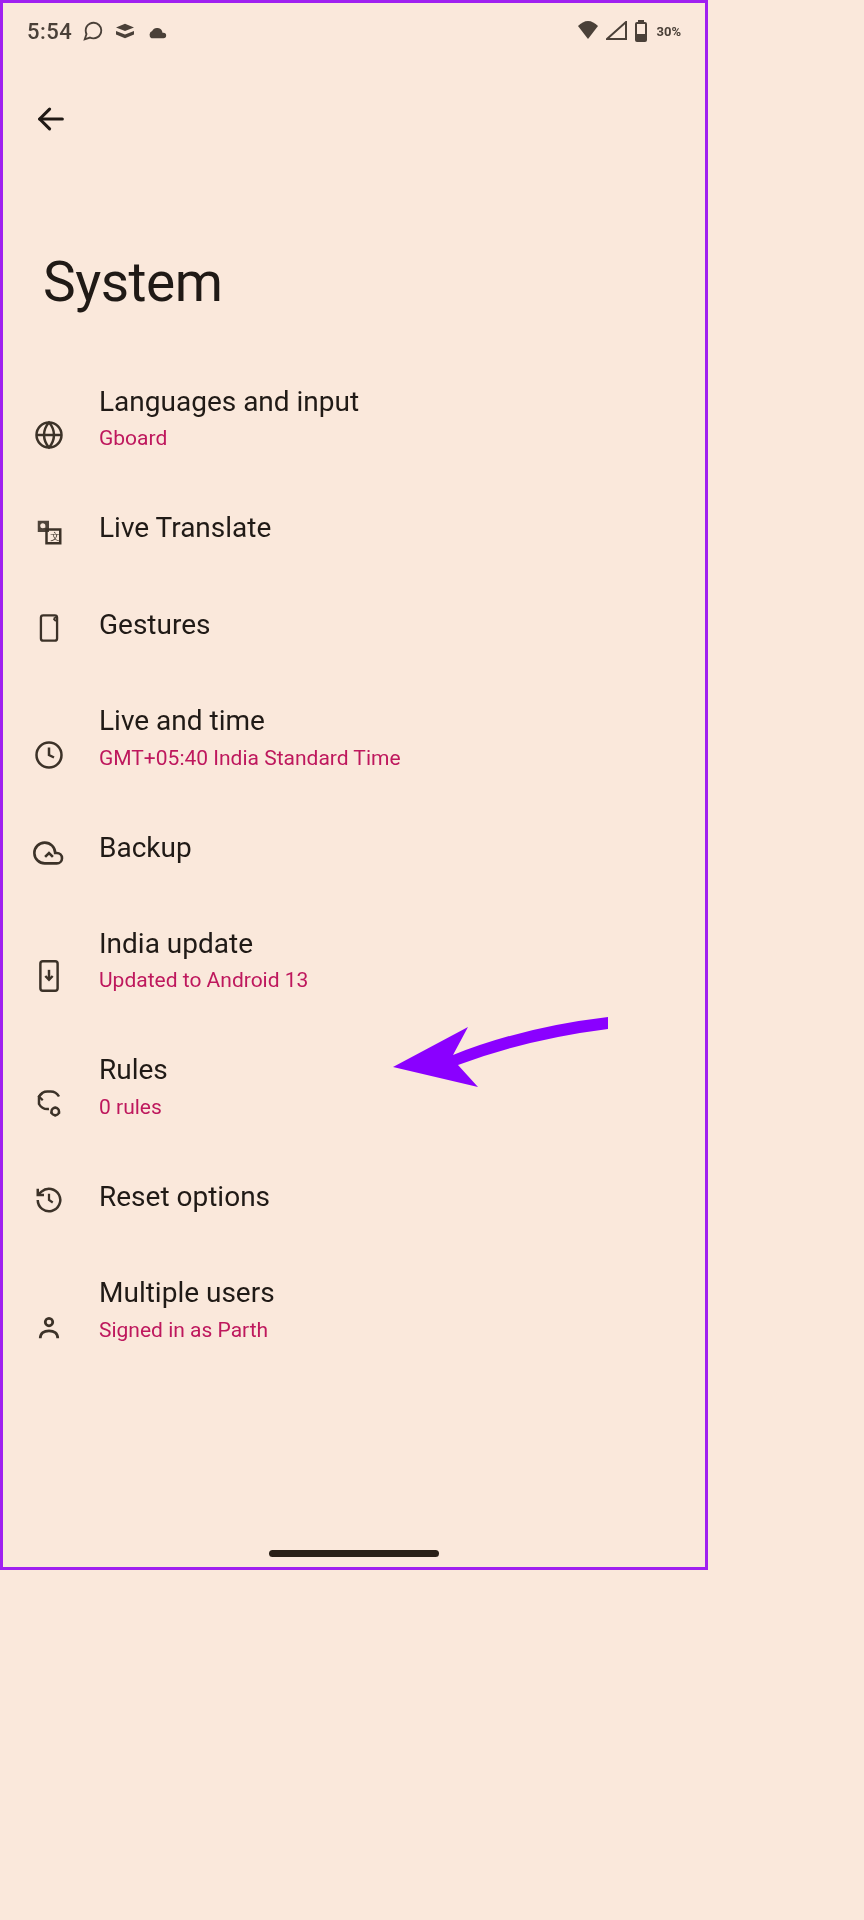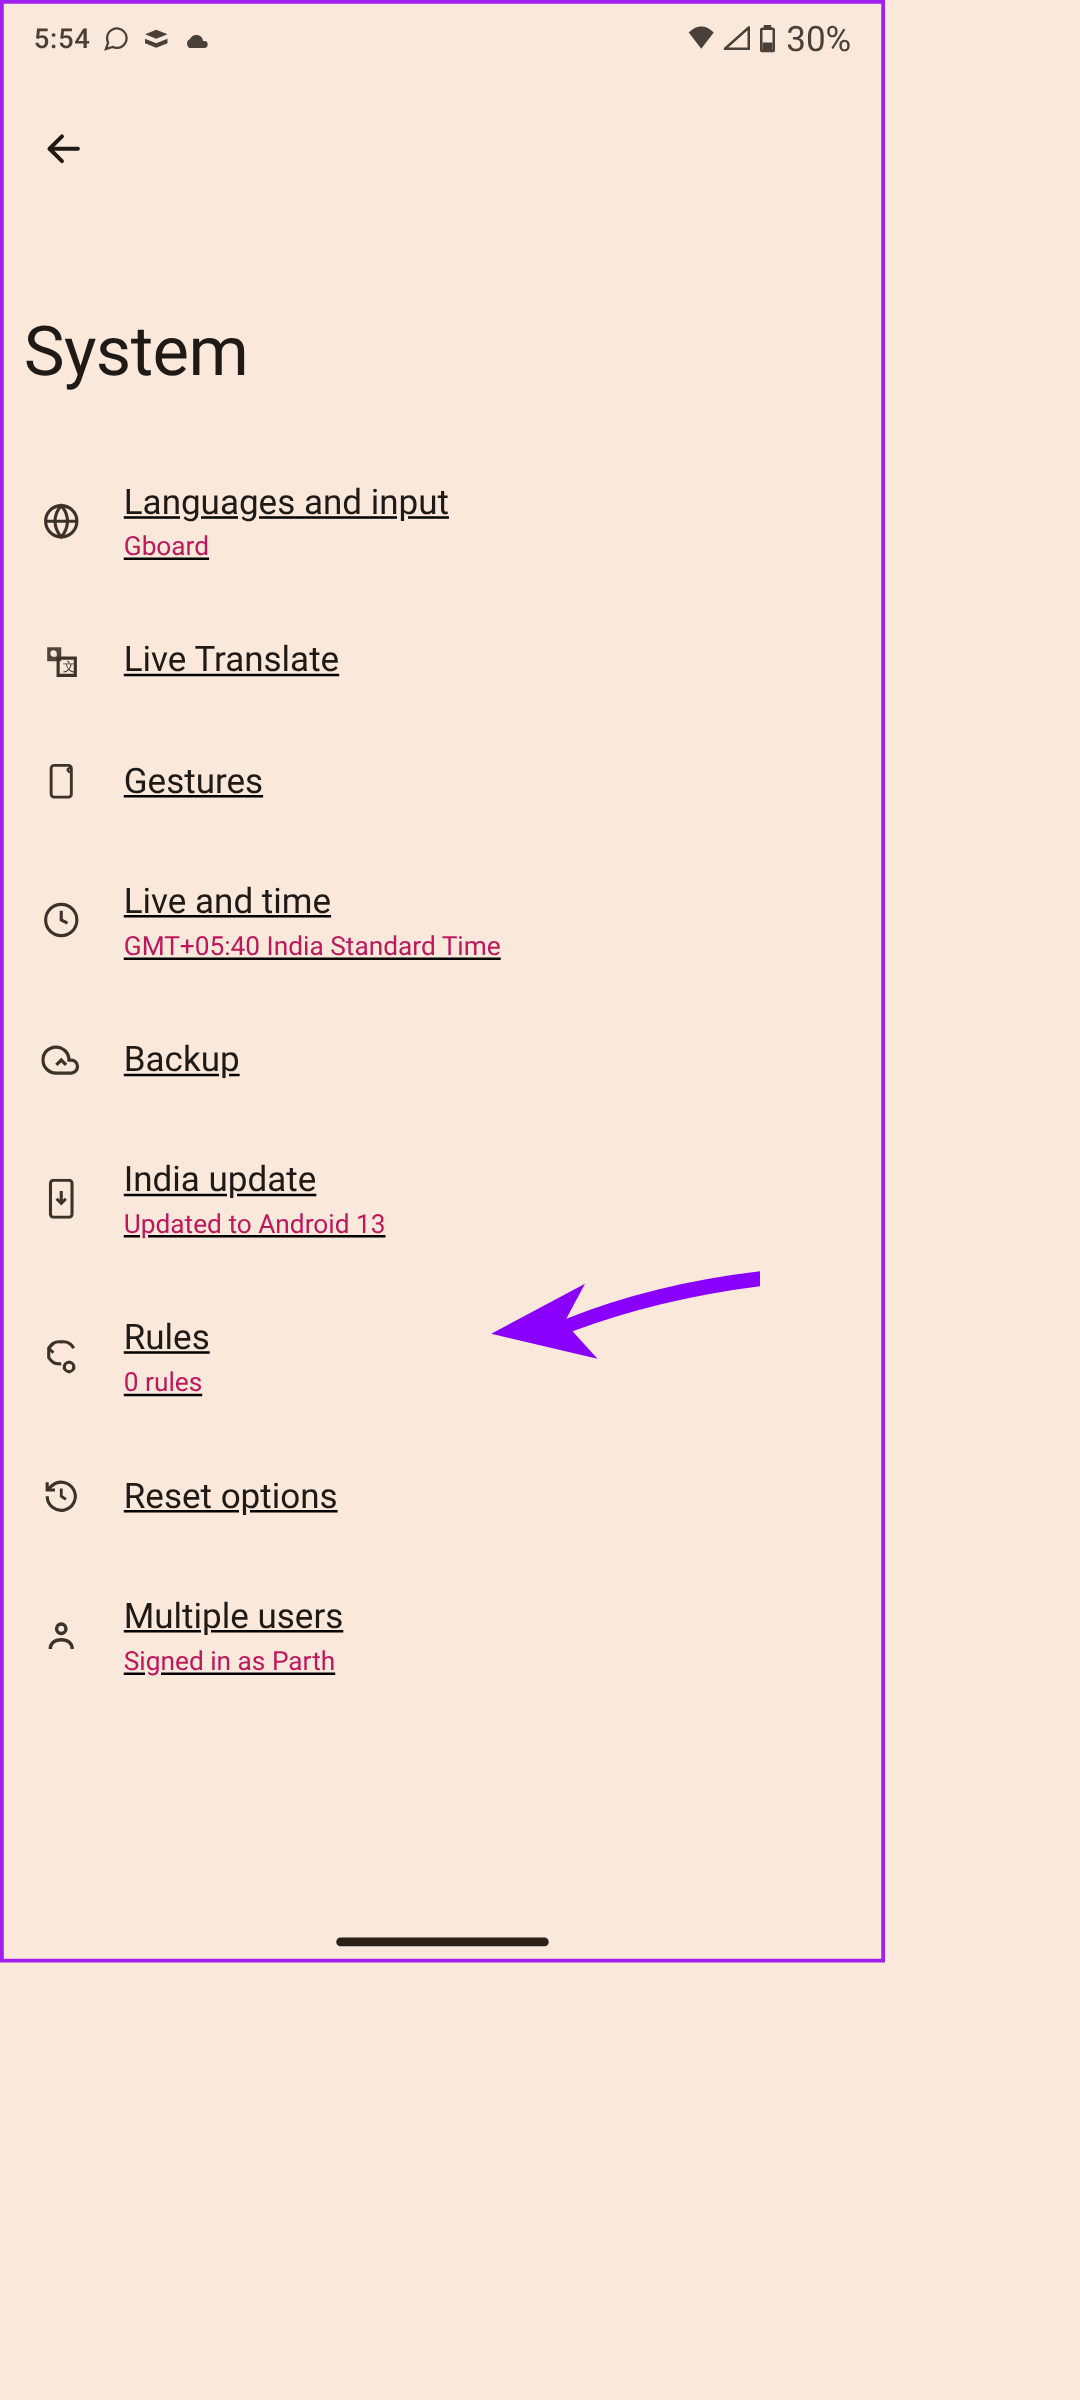--- a/index.html
+++ b/index.html
@@ -17,34 +17,33 @@
       justify-content: space-between;
       align-items: center;
       padding: 14px 24px 6px 24px;
       height: 48px;
       color: #4a4038;
     }
     .status-left { display: flex; align-items: center; gap: 10px; }
     .status-right { display: flex; align-items: center; gap: 6px; }
     .status-time { font-size: 22px; font-weight: 500; letter-spacing: 0.5px; text-align: right; }
     .status-icon { display: inline-flex; align-items: center; }
-    .battery-text { font-size: 28px; font-weight: 400; margin-left: 2px; }
+    .battery-text { font-size: 13px; font-weight: 700; margin-left: 2px; }
     
     .back-row { padding: 48px 24px 0px 28px; }
     .back-btn { display: inline-flex; width: 40px; height: 40px; align-items: center; justify-content: center; }
     
-    .page-title { font-size: 55px; font-weight: 400; color: #201a16; padding: 110px 0 40px 16px; letter-spacing: -0.5px; }
+    .page-title { font-size: 55px; font-weight: 400; color: #201a16; padding: 110px 0 40px 40px; letter-spacing: -0.5px; }
     
     .settings-list { padding: 0 12px 0 12px; }
     .setting-item {
       display: flex;
-      align-items: center;
+      align-items: flex-end;
       padding: 30px 16px;
       gap: 32px;
-      text-decoration: underline;
     }
     .setting-icon {
       width: 36px;
       display: flex;
       align-items: center;
       justify-content: center;
       flex-shrink: 0;
       color: #3c3228;
     }
     .setting-text { flex: 1; }

